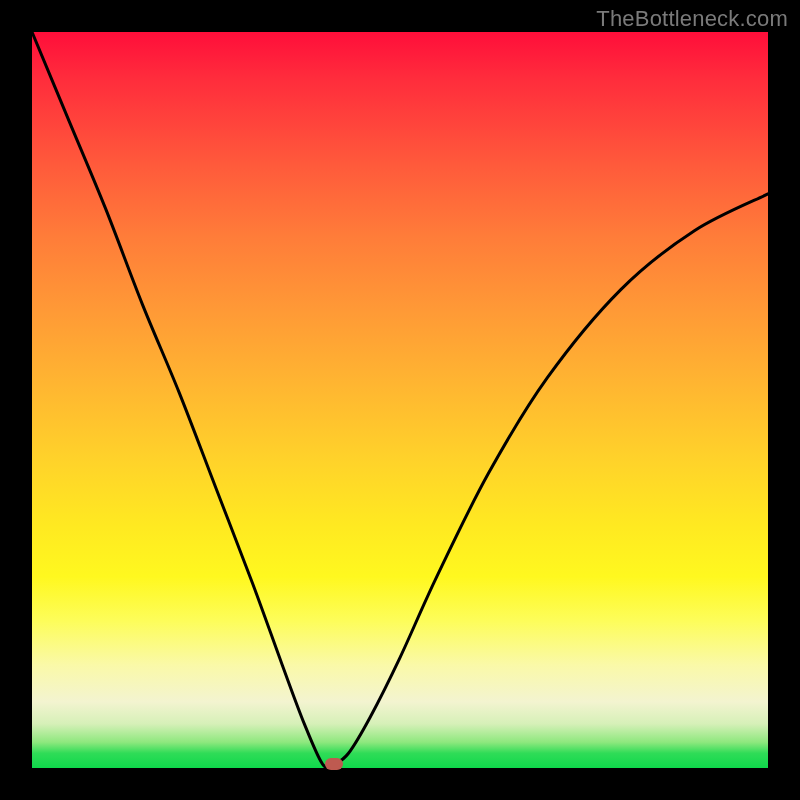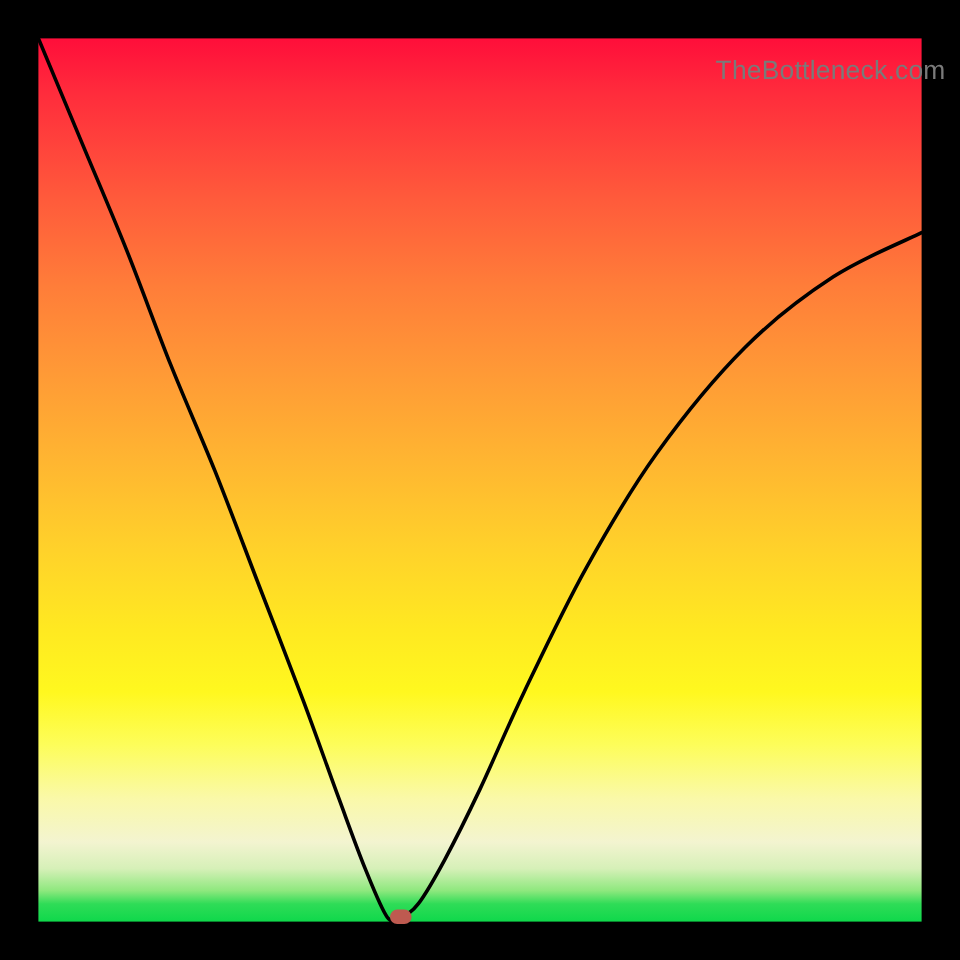--- a/index.html
+++ b/index.html
@@ -47,21 +47,20 @@
     );
   }
   .watermark {
     position: absolute;
     top: 6px;
     right: 12px;
     color: #7a7a7a;
     font-size: 22px;
     letter-spacing: 0.2px;
     user-select: none;
-    margin-top: 40px;
   }
   .curve-svg {
     position: absolute;
     left: 32px;
     top: 32px;
     width: 736px;
     height: 736px;
     overflow: visible;
   }
   .marker {

